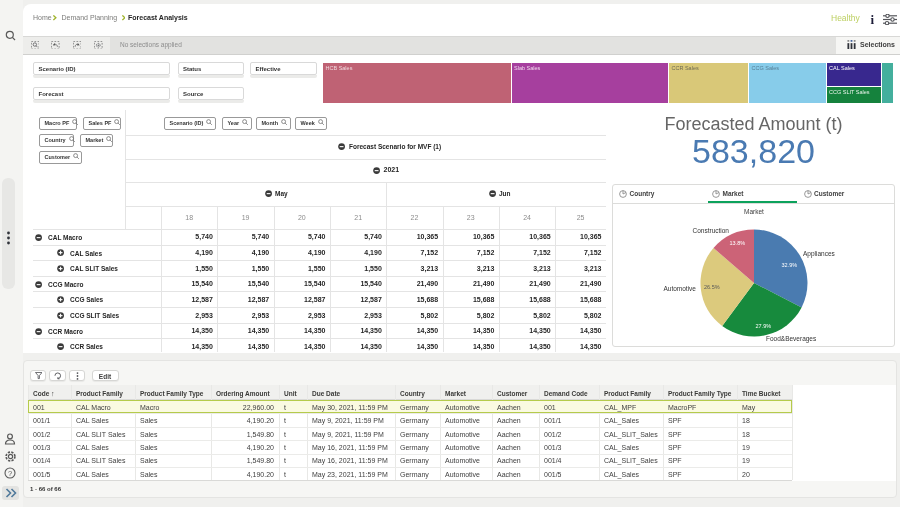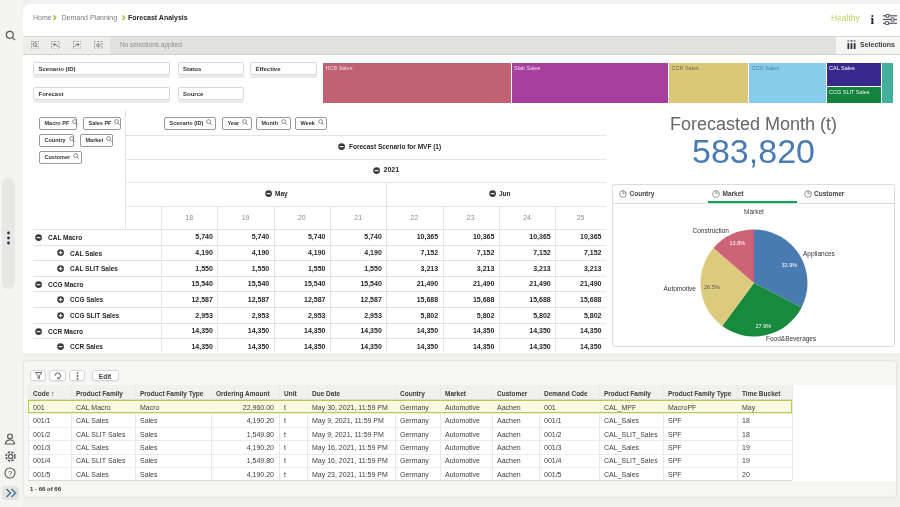--- a/index.html
+++ b/index.html
@@ -302,21 +302,21 @@
 <div class="abs" style="left:37px;top:114.6px;font-size:6.5px;font-weight:bold;color:#262626;white-space:nowrap;">CCR Sales</div>
 <div class="abs" style="left:128.1px;top:114.2px;width:51.8px;font-size:7px;font-weight:bold;color:#262626;text-align:right;">14,350</div>
 <div class="abs" style="left:184.4px;top:114.2px;width:51.8px;font-size:7px;font-weight:bold;color:#262626;text-align:right;">14,350</div>
 <div class="abs" style="left:240.7px;top:114.2px;width:51.8px;font-size:7px;font-weight:bold;color:#262626;text-align:right;">14,350</div>
 <div class="abs" style="left:297.0px;top:114.2px;width:51.8px;font-size:7px;font-weight:bold;color:#262626;text-align:right;">14,350</div>
 <div class="abs" style="left:353.3px;top:114.2px;width:51.8px;font-size:7px;font-weight:bold;color:#262626;text-align:right;">14,350</div>
 <div class="abs" style="left:409.6px;top:114.2px;width:51.8px;font-size:7px;font-weight:bold;color:#262626;text-align:right;">14,350</div>
 <div class="abs" style="left:465.9px;top:114.2px;width:51.8px;font-size:7px;font-weight:bold;color:#262626;text-align:right;">14,350</div>
 <div class="abs" style="left:522.2px;top:114.2px;width:46.3px;font-size:7px;font-weight:bold;color:#262626;text-align:right;">14,350</div>
 </div>
-<div class="abs" style="left:610px;top:114px;width:287px;text-align:center;font-size:18px;color:#666;">Forecasted Month (t)</div>
+<div class="abs" style="left:610px;top:114px;width:287px;text-align:center;font-size:18px;color:#666;">Forecasted Amount (t)</div>
 <div class="abs" style="left:610px;top:132px;width:287px;text-align:center;font-size:34px;color:#4a7ab2;">583,820</div>
 <div class="abs" style="left:612px;top:184px;width:283px;height:163px;background:#fff;border:1px solid #dcdcda;border-radius:3px;"></div>
 <div class="abs" style="left:612px;top:203px;width:283px;height:1px;background:#dcdcda;"></div>
 <svg class="abs" style="left:619px;top:190px" width="8" height="8" viewBox="0 0 9 9">
     <circle cx="4.5" cy="4.5" r="3.8" fill="none" stroke="#8c8c8c" stroke-width="1"></circle>
     <line x1="4.5" y1="4.5" x2="4.5" y2="0.7" stroke="#8c8c8c" stroke-width="1"></line>
     <line x1="4.5" y1="4.5" x2="7.8" y2="2.8" stroke="#8c8c8c" stroke-width="1"></line>
   </svg>
 <div class="abs" style="left:629.5px;top:189.5px;font-size:6.5px;font-weight:bold;color:#404040;">Country</div>
 <svg class="abs" style="left:712px;top:190px" width="8" height="8" viewBox="0 0 9 9">

